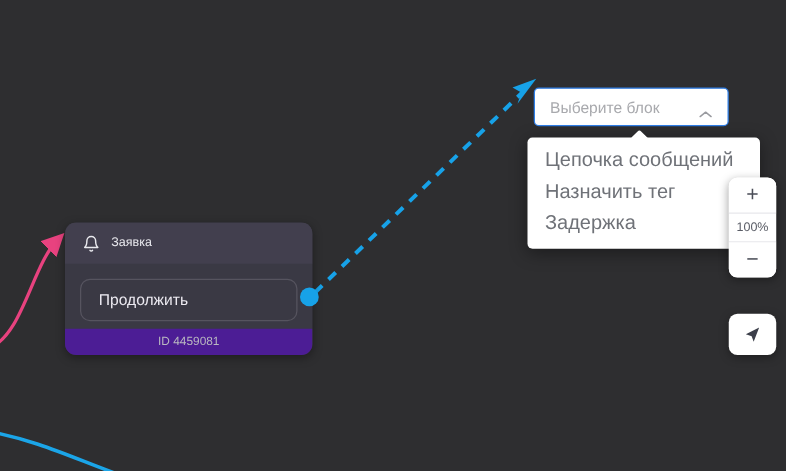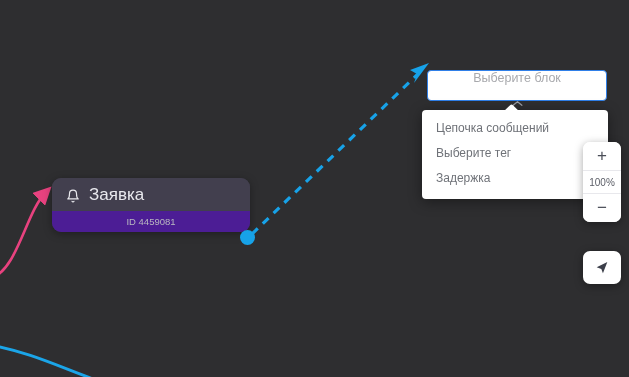--- a/index.html
+++ b/index.html
@@ -36,21 +36,21 @@
     overflow: hidden;
   }
   #node-header {
     display: flex;
     align-items: center;
     gap: 9px;
     height: 33px;
     padding: 0 14px;
     background: #423f4e;
     color: #e9e9ee;
-    font-size: 17px;
+    font-size: 10px;
   }
   #node-header .bell {
     display: block;
     width: 14px;
     height: 14px;
   }
   #node-body {
     padding: 12px 12px 6px 12px;
   }
   #continue-button {
@@ -85,31 +85,30 @@
     height: 15px;
     border-radius: 50%;
     background: #17a2e8;
   }
 
   
   #select-box {
     position: absolute;
     left: 427px;
     top: 70px;
-    width: 180px;
+    width: 156px;
     height: 31px;
     box-sizing: border-box;
     background: #ffffff;
     border: 1.5px solid #2f7fe8;
     border-radius: 4px;
     display: flex;
     align-items: center;
     padding: 0 12px;
     cursor: pointer;
-    flex-direction: column;
   }
   #select-placeholder {
     flex: 1;
     color: #a8a9ad;
     font-size: 12.5px;
   }
   .chevron-up {
     width: 11px;
     height: 7px;
   }
@@ -143,21 +142,21 @@
     height: 11px;
     background: #ffffff;
     transform: rotate(45deg);
     border-radius: 2px;
   }
   .dd-item {
     height: 25px;
     line-height: 25px;
     padding: 0 14px;
     color: #6f7278;
-    font-size: 12px;
+    font-size: 16px;
     white-space: nowrap;
     overflow: hidden;
     text-overflow: ellipsis;
     cursor: pointer;
   }
 
   
   #zoom-controls {
     position: absolute;
     left: 583px;
@@ -229,38 +228,41 @@
   <div id="node-card">
     <div id="node-header">
       <span class="bell">
         <svg viewBox="0 0 24 24" width="14" height="14" fill="none" stroke="#e9e9ee" stroke-width="2" stroke-linecap="round" stroke-linejoin="round">
           <path d="M18 8A6 6 0 0 0 6 8c0 7-3 9-3 9h18s-3-2-3-9"></path>
           <path d="M13.73 21a2 2 0 0 1-3.46 0"></path>
         </svg>
       </span>
       <span>Заявка</span>
     </div>
+    <div id="node-body">
+      <button id="continue-button">Продолжить</button>
+    </div>
     <div id="node-footer">ID 4459081</div>
   </div>
 
   <div id="out-dot"></div>
 
   <div id="select-box">
     <span id="select-placeholder">Выберите блок</span>
     <span class="chevron-up">
       <svg viewBox="0 0 12 8" width="11" height="7" fill="none" stroke="#9a9ba0" stroke-width="1.4" stroke-linecap="round" stroke-linejoin="round">
         <path d="M1 6 L6 2 L11 6"></path>
       </svg>
     </span>
   </div>
 
   <div id="dropdown-panel">
     <div id="dropdown-caret"></div>
     <div class="dd-item">Цепочка сообщений</div>
-    <div class="dd-item">Выберите тег</div>
+    <div class="dd-item">Назначить тег</div>
     <div class="dd-item">Задержка</div>
   </div>
 
   <div id="zoom-controls">
     <button class="zoom-btn">+</button>
     <div id="zoom-level">100%</div>
     <button class="zoom-btn">−</button>
   </div>
 
   <div id="locate-button">

